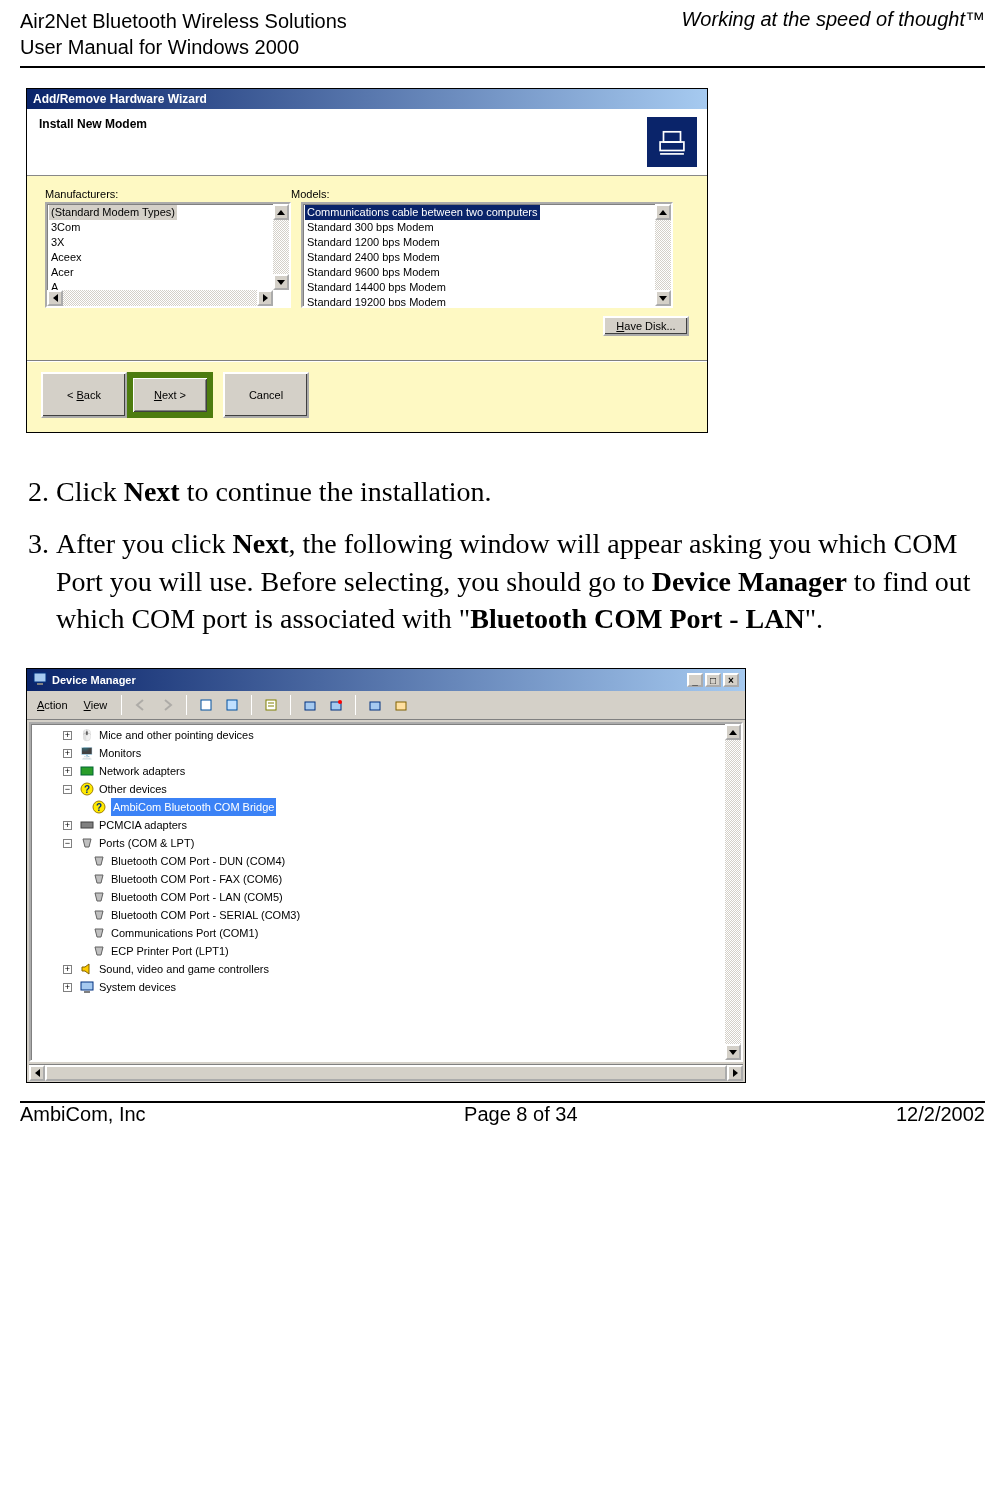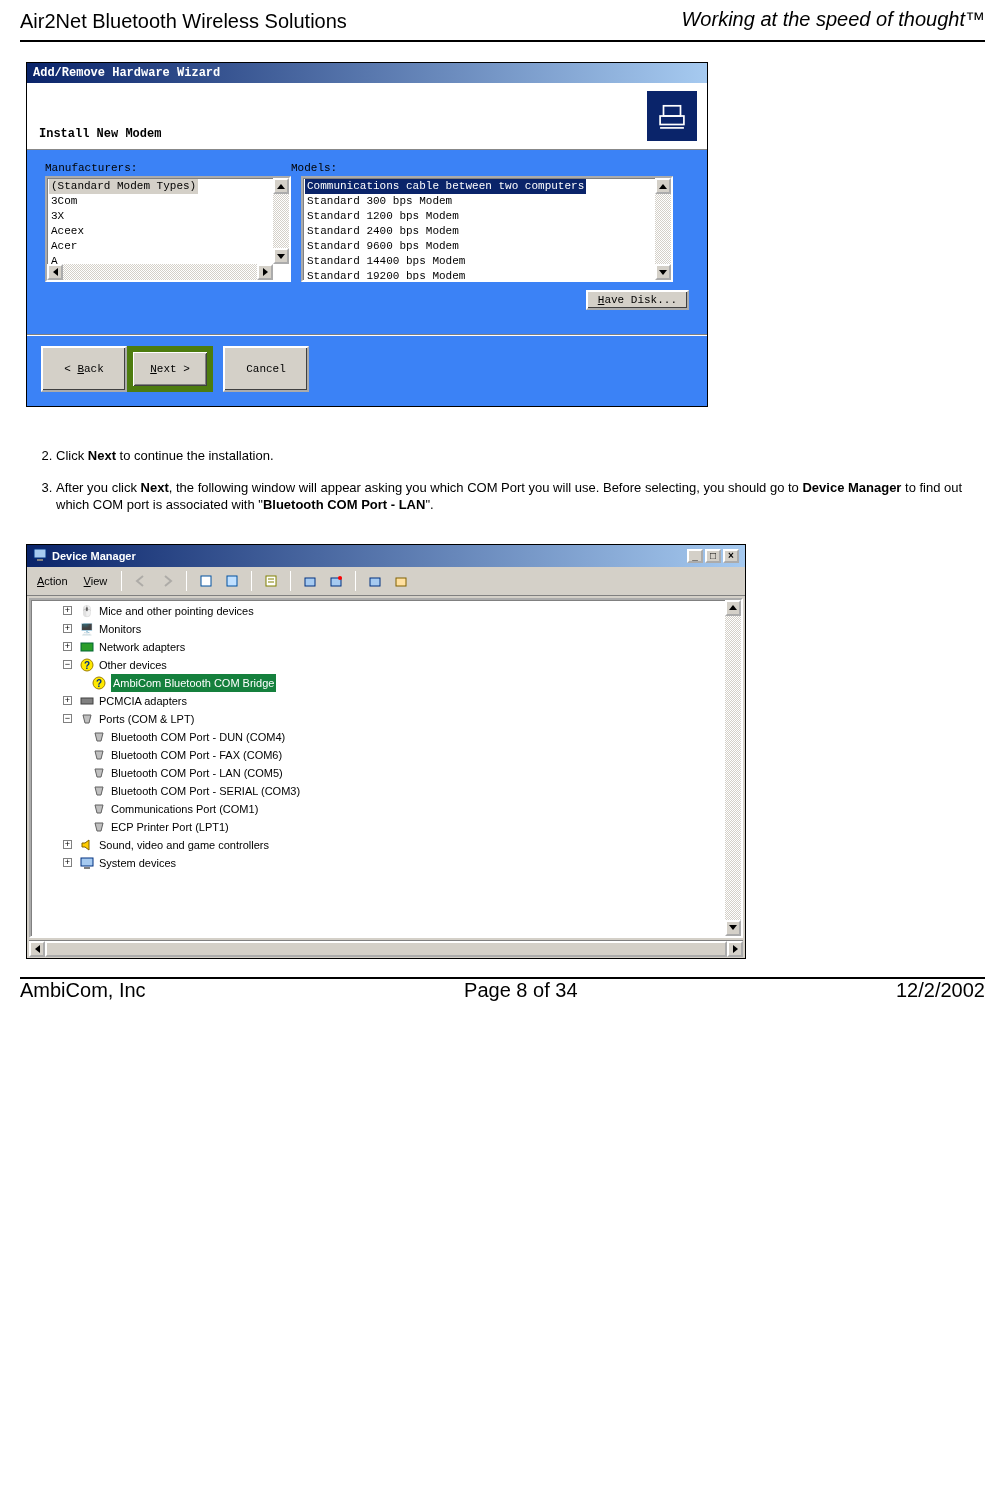--- a/index.html
+++ b/index.html
@@ -11,47 +11,47 @@
     padding: 8px 20px 12px;
     color: #000;
     font-size: 16px;
   }
   
   .pg-header { display:flex; justify-content:space-between; align-items:flex-start; border-bottom:2px solid #000; padding-bottom:6px; margin-bottom:20px; }
   .pg-header .left { font-size:20px; line-height:1.3; }
   .pg-header .right { font-size:20px; font-style:italic; }
   .pg-footer { display:flex; justify-content:space-between; border-top:2px solid #000; margin-top:18px; font-size:20px;}
   
-  ol.steps { margin: 0 0 30px 0; padding-left: 36px; font-size:13px; line-height:1.35;}
+  ol.steps { margin: 0 0 30px 0; padding-left: 36px; font-size:28px; line-height:1.35;font-family:Liberation Serif, serif;}
   ol.steps li { margin-bottom: 14px; }
   .bold { font-weight:bold; }
 
   
   .wiz {
     width: 682px;
     border: 1px solid #000;
-    background:#3b82f6;
+    background:#fef9c3;
     margin: 0 0 40px 6px;
-    font-family: Liberation Mono, monospace;
+    font-family: Liberation Sans, sans-serif;
     font-size:11px;
     color:#000;
   }
   .wiz-title {
     background: linear-gradient(to right, #0a246a, #a6caf0);
     color:#fff;
     padding:3px 6px;
     font-weight:bold;
     font-size:12px;
   }
   .wiz-head {
     background:#fff;
     padding:8px 10px 8px 12px;
     display:flex;
     justify-content:space-between;
-    align-items:flex-end;
+    align-items:flex-start;
     border-bottom:1px solid #888;
   }
   .wiz-head .title { font-weight:bold; font-size:12px; }
   .wiz-head .icon-box {
     width:50px; height:50px; background:#0a246a; display:flex; align-items:center; justify-content:center;
   }
   .wiz-head .icon-box svg { width:34px; height:34px; }
   .wiz-body { padding:12px 18px 6px; }
   .wiz-instr { display:flex; gap:10px; align-items:flex-start; margin-bottom:24px; }
   .wiz-instr .modem-icon { width:34px; height:34px; flex:0 0 auto; }
@@ -116,36 +116,37 @@
   .dm-toolbar .menu { padding:2px 6px; }
   .dm-toolbar .menu .ul { text-decoration:underline;}
   .dm-toolbar .sep { width:1px; height:20px; background:#808080; margin:0 4px; border-right:1px solid #fff;}
   .tb-btn { width:22px; height:22px; border:1px solid transparent; display:flex; align-items:center; justify-content:center;}
   .tb-btn.disabled { opacity:.45;}
   .dm-body { background:#fff; border:2px inset #fff; box-shadow: inset 1px 1px 0 #808080; margin:2px; height:340px; position:relative; overflow:hidden;}
   .tree { padding:2px 2px 2px 6px; font-size:11px; line-height:18px;}
   .tree .row { display:flex; align-items:center; gap:4px; white-space:nowrap;}
   .tree .row .box { width:9px;height:9px;border:1px solid #808080;display:inline-flex;align-items:center;justify-content:center;font-size:9px;line-height:7px;color:#000;margin-right:3px;}
   .tree .row .ic { width:16px;height:16px; display:inline-flex; align-items:center; justify-content:center;}
-  .tree .sel { background:#15803d; color:#fff; padding:0 2px;}
+  .tree .sel { background:#3b82f6; color:#fff; padding:0 2px;}
   .ind1 { padding-left: 26px;}
   .ind2 { padding-left: 54px;}
   .dm-body .vscroll { height:100%;}
   .dm-hscroll { height:16px; background:#d4d0c8; border-top:1px solid #808080; position:relative; margin:0 2px 2px;}
   .dm-hscroll .btn { position:absolute; top:0; width:16px; height:16px; background:#d4d0c8; border:2px outset #fff; display:flex; align-items:center; justify-content:center;}
   .dm-hscroll .btn.l{left:0;} .dm-hscroll .btn.r{right:0;}
   .dm-hscroll .track{position:absolute; left:16px; right:16px; top:0; bottom:0; background:#d4d0c8;}
   .dm-hscroll .thumb{position:absolute; left:16px; top:0; height:16px; width:calc(100% - 32px); background:#d4d0c8; border:2px outset #fff;}
 </style>
 </head>
 <body>
 
 <div class="pg-header">
   <div class="left">
     <div>Air2Net Bluetooth Wireless Solutions</div>
+    <div>User Manual for Windows 2000</div>
   </div>
   <div class="right">Working at the speed of thought™</div>
 </div>
 
 <div class="wiz">
   <div class="wiz-title">Add/Remove Hardware Wizard</div>
   <div class="wiz-head">
     <div class="title">Install New Modem</div>
     <div class="icon-box">
       <svg viewBox="0 0 40 40">

